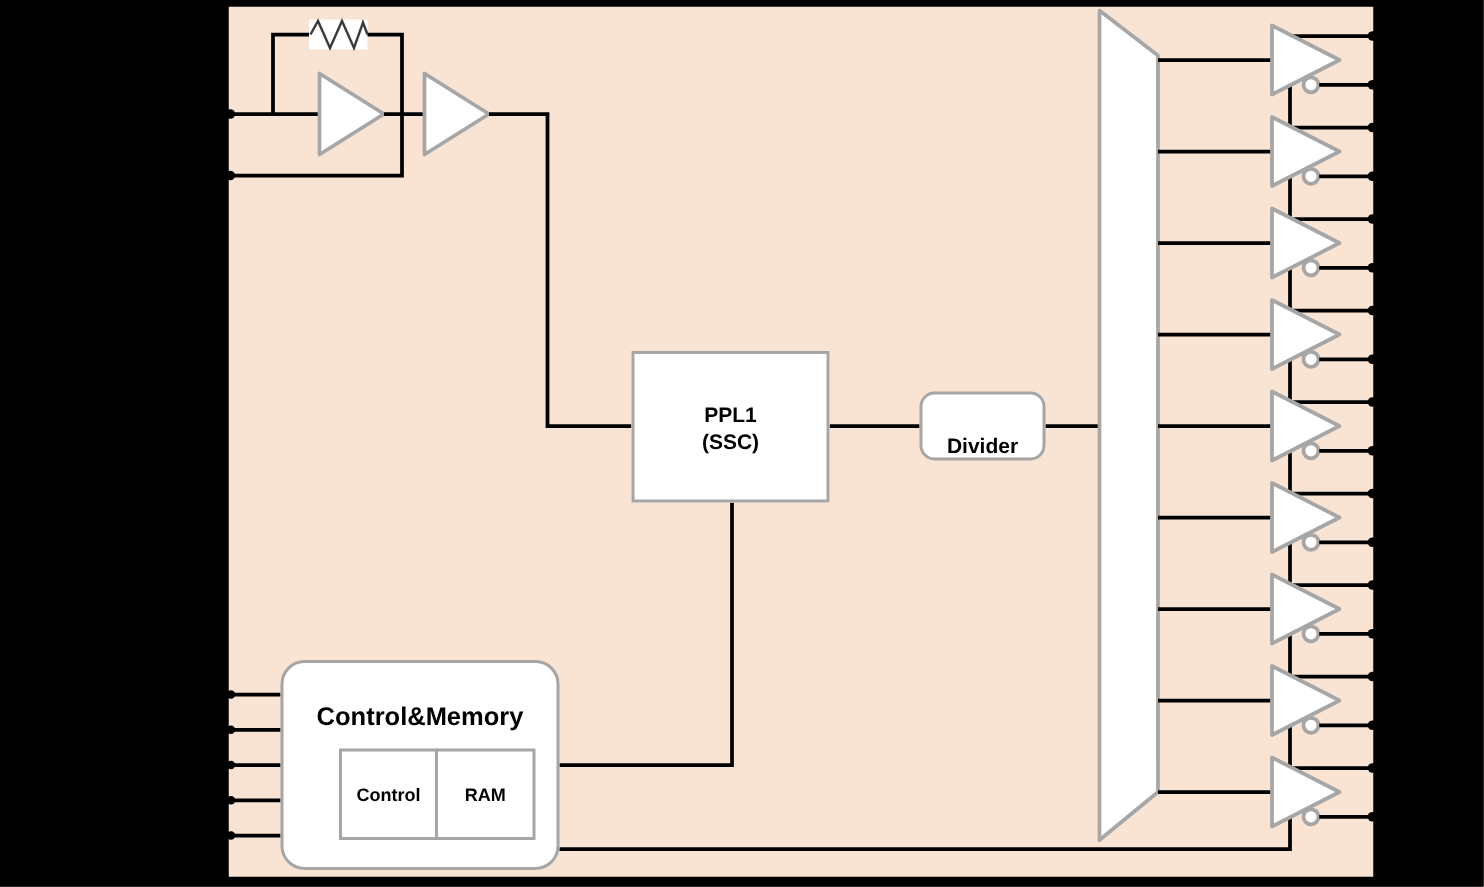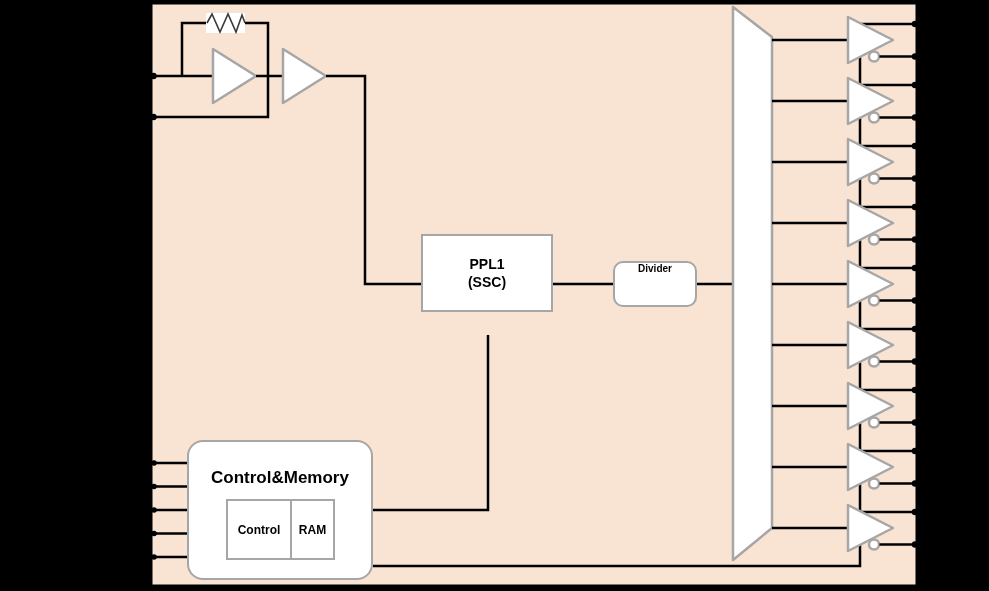--- a/index.html
+++ b/index.html
@@ -11,32 +11,32 @@
   .chip{fill:var(--chip-fill);stroke:var(--wire);stroke-width:3;}
   .wire{stroke:var(--wire);stroke-width:2.5;fill:none;}
   .sym{fill:var(--sym-fill);stroke:var(--sym-border);stroke-width:2.5;stroke-linejoin:round;}
   .dot{fill:var(--wire);stroke:none;}
   .res-box{fill:var(--sym-fill);stroke:none;}
   .zigzag{stroke:#3a3a3a;stroke-width:1.6;fill:none;stroke-linejoin:miter;}
   .block{
     position:absolute;background:var(--sym-fill);border:2px solid var(--sym-border);
     box-sizing:border-box;color:#000;font-weight:bold;text-align:center;
   }
-  .pll{left:421px;top:234px;width:132px;height:78px;
+  .pll{left:421px;top:234px;width:132px;height:101px;
        display:flex;flex-direction:column;align-items:center;justify-content:center;
        font-size:14px;line-height:18px;}
   .divider{left:613px;top:261px;width:84px;height:46px;border-radius:10px;
-       display:flex;align-items:flex-start;justify-content:center;font-size:10px;}
+       display:flex;align-items:flex-end;justify-content:center;font-size:14px;}
   .cm{left:187px;top:440px;width:186px;height:140px;border-radius:16px;}
   .cm-title{position:absolute;left:0;top:26px;width:100%;text-align:center;font-size:17px;}
   .cm-sub{position:absolute;top:57px;height:61px;border:2px solid var(--sym-border);
        box-sizing:border-box;background:var(--sym-fill);
        display:flex;align-items:center;justify-content:center;font-size:12px;}
   .cm-control{left:37px;width:66px;}
-  .cm-ram{left:101px;width:45px;text-align:right;}
+  .cm-ram{left:101px;width:67px;text-align:right;}
 </style>
 </head>
 <body>
 
 <div class="stage">
 
   <svg width="989" height="591" viewBox="0 0 989 591">
 
     <rect class="chip" x="151" y="3" width="766" height="583"></rect>
 

